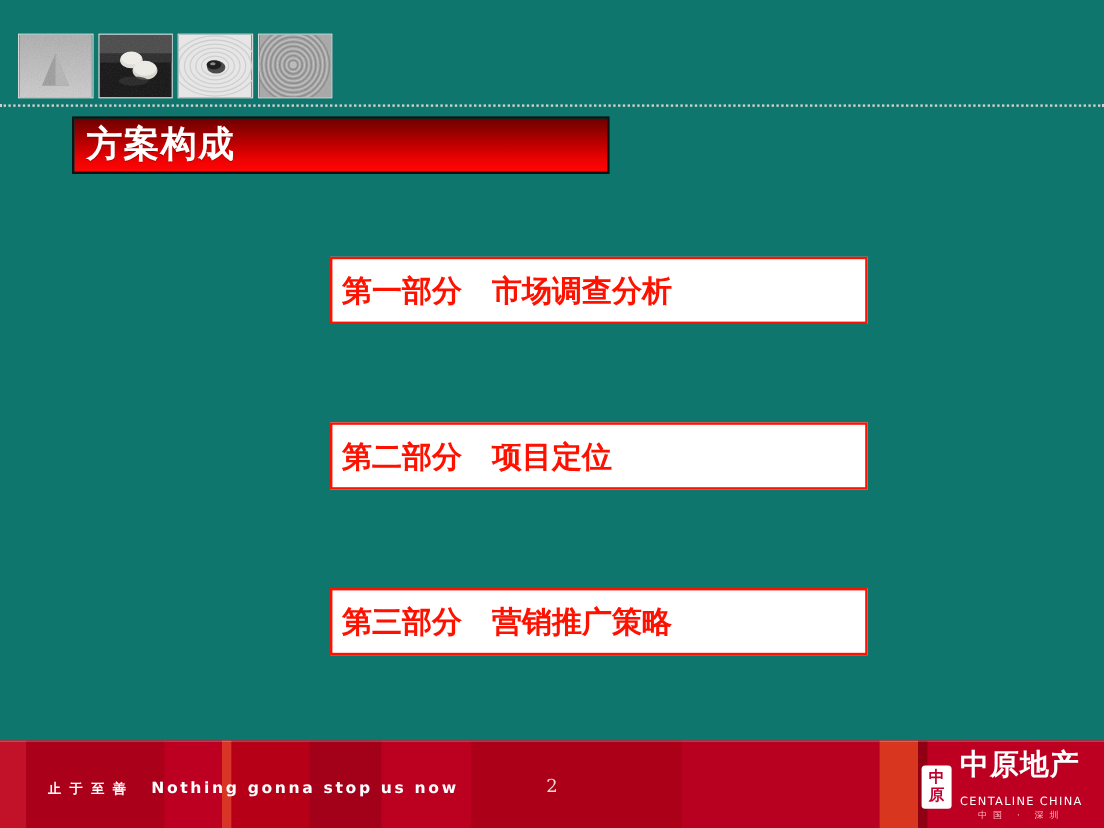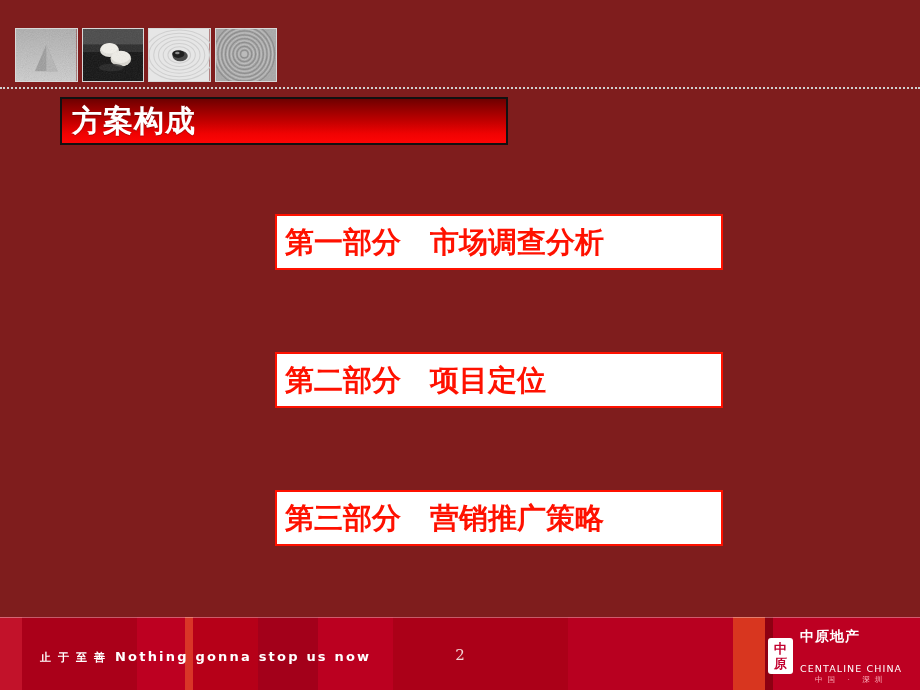--- a/index.html
+++ b/index.html
@@ -7,21 +7,21 @@
     padding: 0;
     background: #ffffff;
   }
   body {
     font-family: "DejaVu Sans", "Liberation Sans", sans-serif;
   }
   #slide {
     position: relative;
     width: 920px;
     height: 690px;
-    background: #7f1d1d;
+    background: #0f766e;
     overflow: hidden;
   }
 
   
   #thumb-strip {
     position: absolute;
     left: 15px;
     top: 28px;
     width: 262px;
     height: 54px;
@@ -86,21 +86,21 @@
     box-sizing: border-box;
     background: #ffffff;
     display: flex;
     align-items: center;
   }
   #section-box-1 { top: 214px; }
   #section-box-2 { top: 352px; }
   #section-box-3 { top: 490px; }
   .section-label {
     color: #ff1100;
-    font-size: 29px;
+    font-size: 25px;
     font-weight: bold;
     padding-left: 8px;
     line-height: 1;
     white-space: pre;
   }
 
   
   #footer {
     position: absolute;
     left: 0;
@@ -131,21 +131,21 @@
   #tagline-cn {
     color: #ffffff;
     font-size: 11px;
     letter-spacing: 7px;
     font-weight: bold;
   }
   #tagline-en {
     color: #ffffff;
     font-size: 13px;
     letter-spacing: 2.2px;
-    margin-left: 3px;
+    margin-left: 14px;
     font-weight: bold;
   }
   #page-number {
     position: absolute;
     left: 440px;
     top: 648px;
     width: 40px;
     text-align: center;
     color: #f3d7d7;
     font-family: "DejaVu Serif", "Liberation Serif", serif;
@@ -177,26 +177,25 @@
   .seal-glyph {
     color: #c2002f;
     font-size: 13px;
     line-height: 15px;
     font-weight: bold;
     font-family: "DejaVu Serif", "Liberation Serif", serif;
   }
   #logo-words { line-height: 1; }
   #logo-cn {
     color: #ffffff;
-    font-size: 14px;
+    font-size: 24px;
     font-weight: bold;
     letter-spacing: 1px;
     line-height: 20px;
     display: block;
-    font-family: Liberation Serif, serif;
   }
   #logo-en {
     color: #ffffff;
     font-size: 9.5px;
     letter-spacing: 1.1px;
     line-height: 11px;
     display: block;
     margin-top: 16px;
   }
   #logo-city {

